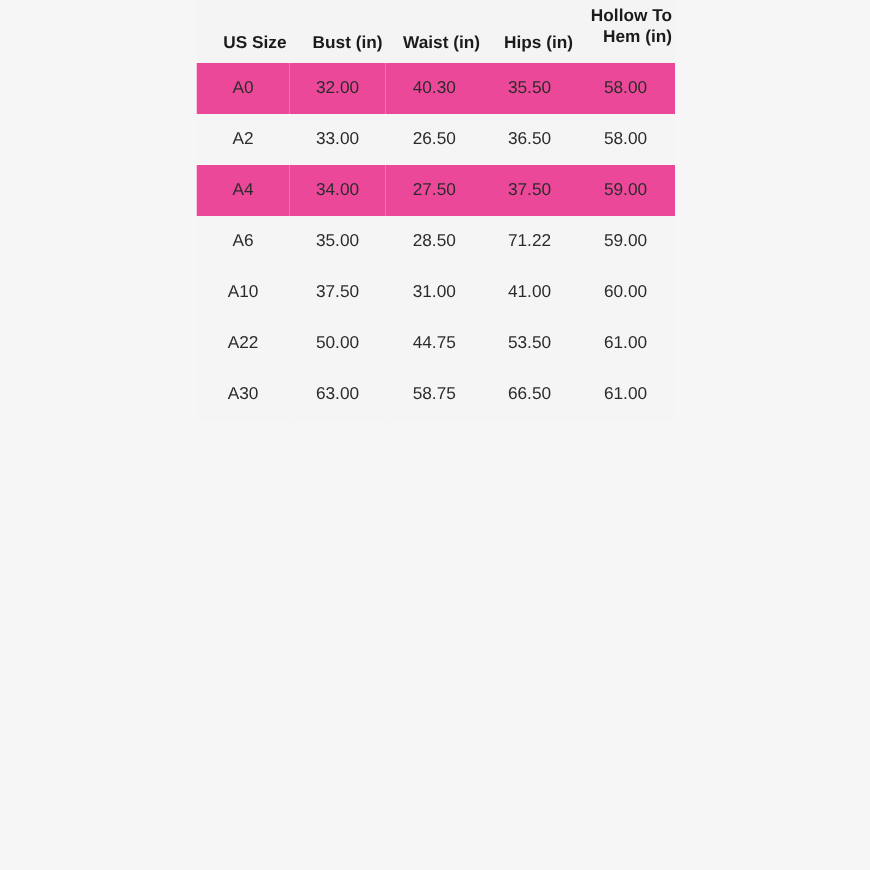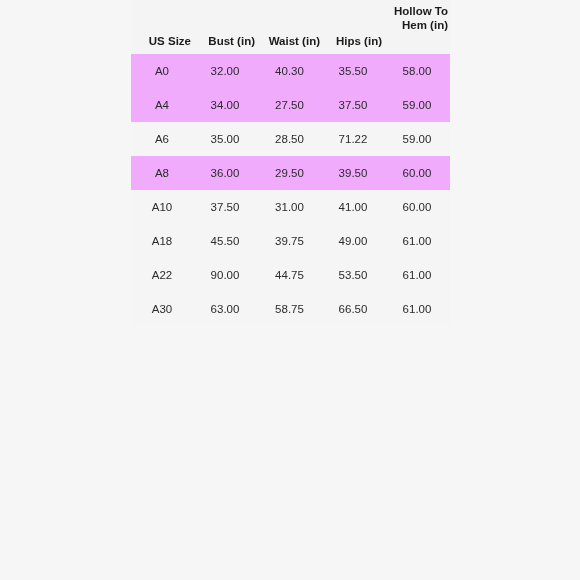--- a/index.html
+++ b/index.html
@@ -43,33 +43,33 @@
     font-size: 11.5px;
     font-weight: bold;
     line-height: 14px;
     text-align: right;
     vertical-align: top;
     padding: 4px 2px 6px 2px;
     letter-spacing: 0px;
     white-space: normal;
   }
   thead th.single-line {
-    padding-top: 34px;
+    padding-top: 22px;
   }
   tbody td {
     font-size: 11.5px;
     color: #2b2b2b;
     font-weight: normal;
     text-align: center;
     height: 34px;
     padding: 0;
     vertical-align: middle;
     letter-spacing: 0px;
   }
-  tbody tr.row-light td { background: #f0abfc; }
+  tbody tr.row-light td { background: #ec4899; }
   tbody tr.row-dark  td { background: #f5f5f5; }
 </style>
 </head>
 <body>
 
 <div id="page-root">
   <div class="size-chart-wrap">
     <table class="size-chart">
       <colgroup>
         <col class="c-size">
@@ -88,58 +88,51 @@
           </tr>
       </thead>
       <tbody>
           <tr class="row-light">
             <td>A0</td>
             <td>32.00</td>
             <td>40.30</td>
             <td>35.50</td>
             <td>58.00</td>
           </tr>
+          <tr class="row-dark">
+            <td>A2</td>
+            <td>33.00</td>
+            <td>26.50</td>
+            <td>36.50</td>
+            <td>58.00</td>
+          </tr>
           <tr class="row-light">
             <td>A4</td>
             <td>34.00</td>
             <td>27.50</td>
             <td>37.50</td>
             <td>59.00</td>
           </tr>
           <tr class="row-dark">
             <td>A6</td>
             <td>35.00</td>
             <td>28.50</td>
             <td>71.22</td>
             <td>59.00</td>
           </tr>
-          <tr class="row-light">
-            <td>A8</td>
-            <td>36.00</td>
-            <td>29.50</td>
-            <td>39.50</td>
-            <td>60.00</td>
-          </tr>
           <tr class="row-dark">
             <td>A10</td>
             <td>37.50</td>
             <td>31.00</td>
             <td>41.00</td>
             <td>60.00</td>
           </tr>
           <tr class="row-dark">
-            <td>A18</td>
-            <td>45.50</td>
-            <td>39.75</td>
-            <td>49.00</td>
-            <td>61.00</td>
-          </tr>
-          <tr class="row-dark">
             <td>A22</td>
-            <td>90.00</td>
+            <td>50.00</td>
             <td>44.75</td>
             <td>53.50</td>
             <td>61.00</td>
           </tr>
           <tr class="row-dark">
             <td>A30</td>
             <td>63.00</td>
             <td>58.75</td>
             <td>66.50</td>
             <td>61.00</td>

